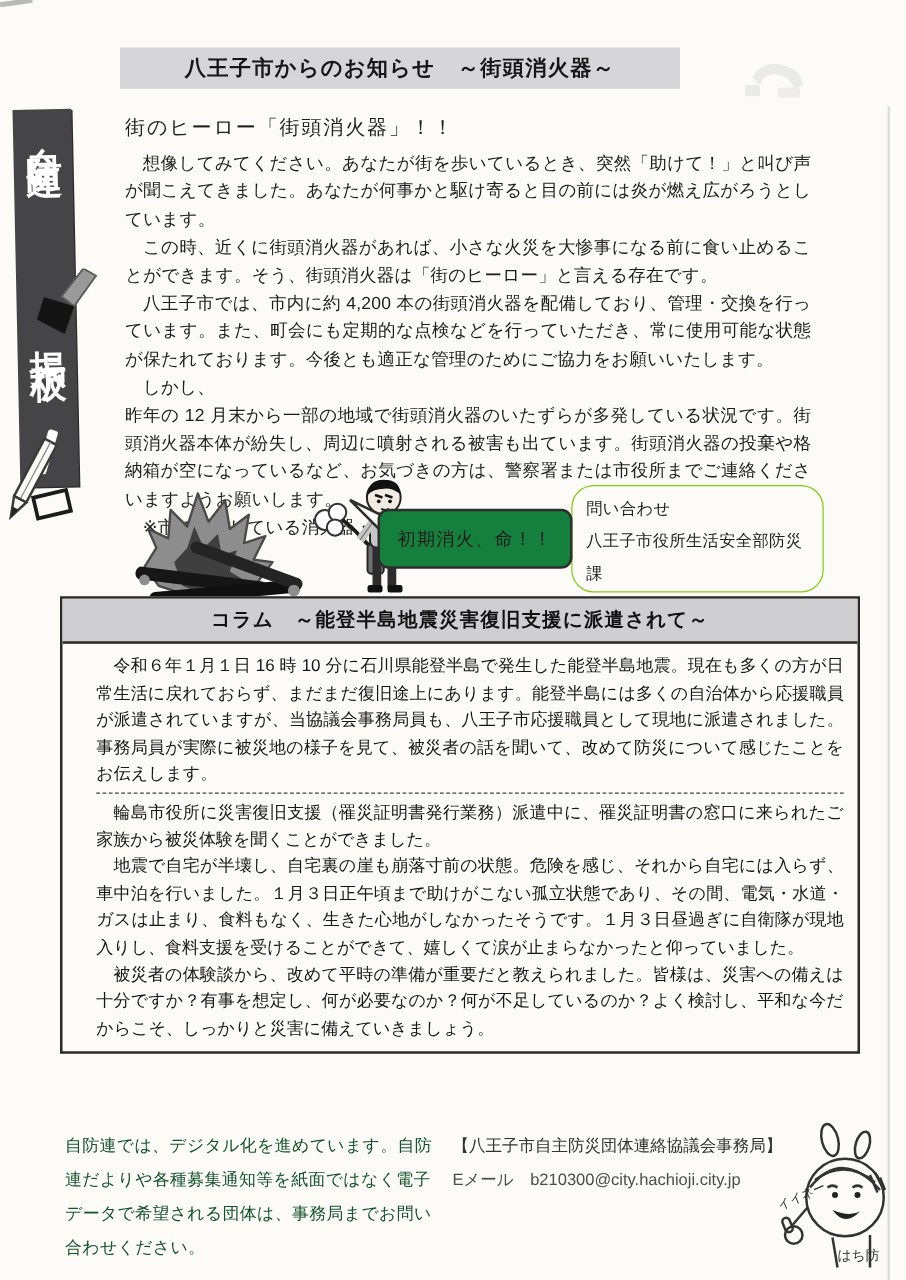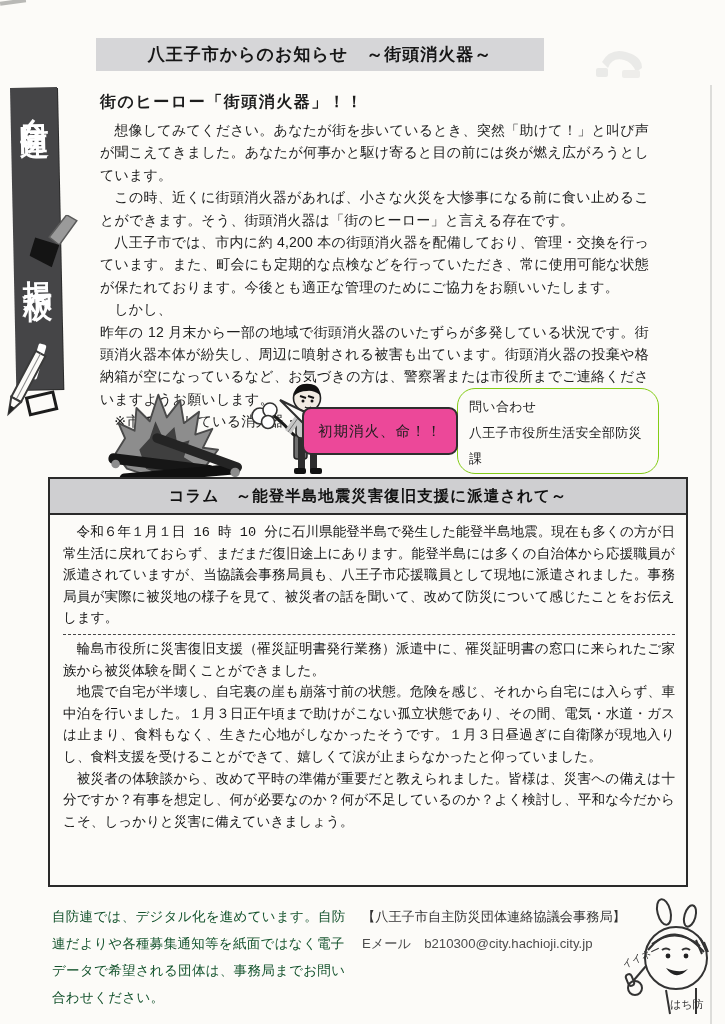--- a/index.html
+++ b/index.html
@@ -37,51 +37,51 @@
     position:absolute;left:18px;top:256px;width:8px;height:36px;background:#fff;
     transform:rotate(18deg);border-radius:2px;
   }
   .banner-box{
     position:absolute;left:10px;top:306px;width:24px;height:14px;background:#fcfbf8;
     border:3px solid #1c1c1c;transform:rotate(-12deg);
   }
   .brush-svg{position:absolute;left:16px;top:128px;}
   .pencil-svg{left:0px;top:342px;}
   
-  .heading1{left:100px;top:92px;width:548px;font-size:16px;font-weight:bold;letter-spacing:1.5px;}
+  .heading1{left:100px;top:92px;width:548px;font-size:16px;font-weight:normal;letter-spacing:1.5px;}
   .main-text{left:100px;top:119px;width:549px;font-size:14px;line-height:22.4px;text-align:justify;letter-spacing:.2px;}
   .main-text p{margin:0;}
   
   .speech-bubble{
-    left:302px;top:407px;width:152px;height:44px;background:#ec4899;
+    left:302px;top:407px;width:152px;height:44px;background:#15803d;
     border:2px solid #2e2e2e;border-radius:9px;display:flex;align-items:center;justify-content:center;
     font-size:14.5px;letter-spacing:1px;z-index:3;
   }
   .bubble-tail{left:276px;top:396px;z-index:2;}
   .contact-bubble{
     left:457px;top:388px;width:202px;height:86px;border:1px solid #84cc16;border-radius:18px;
     padding:5px 11px;font-size:13px;line-height:26px;letter-spacing:.3px;box-sizing:border-box;
     background:#fcfbf8;
   }
   .fire-svg{left:106px;top:389px;}
   .man-svg{left:250px;top:380px;}
   
   .column-box{
-    left:48px;top:477px;width:640px;height:410px;border:2px solid #2a2a2a;background:#fcfbf8;
+    left:48px;top:477px;width:640px;height:366px;border:2px solid #2a2a2a;background:#fcfbf8;
     box-sizing:border-box;
   }
   .column-header{
     height:34px;background:#cfcfd1;border-bottom:2px solid #2a2a2a;
     display:flex;align-items:center;justify-content:center;
     font-size:15.5px;font-weight:bold;letter-spacing:1px;color:#111;
   }
   .column-body{
-    padding:7px 11px 0 13px;
-    font-family:Liberation Mono, monospace;
-    font-size:13.6px;line-height:21.6px;text-align:justify;color:#161616;
+    padding:7px 11px 0 19px;
+    font-family:Liberation Sans, sans-serif;
+    font-size:13.6px;line-height:21.6px;text-align:justify;color:#161616;margin-left:8px;
   }
   .column-body p{margin:0;}
   .dashed-divider{border:none;border-top:1.6px dashed #444;margin:4px 0 4px 0;}
   
   .footer-left{left:52px;top:903px;width:296px;font-size:13.5px;line-height:27px;color:#14532d;letter-spacing:.3px;}
   .footer-right{left:362px;top:903px;width:300px;font-size:13.2px;line-height:27px;color:#4c4c4c;}
   .footer-right .office-title{color:#333;}
   .mascot-svg{left:624px;top:896px;}
 </style>
 </head>

